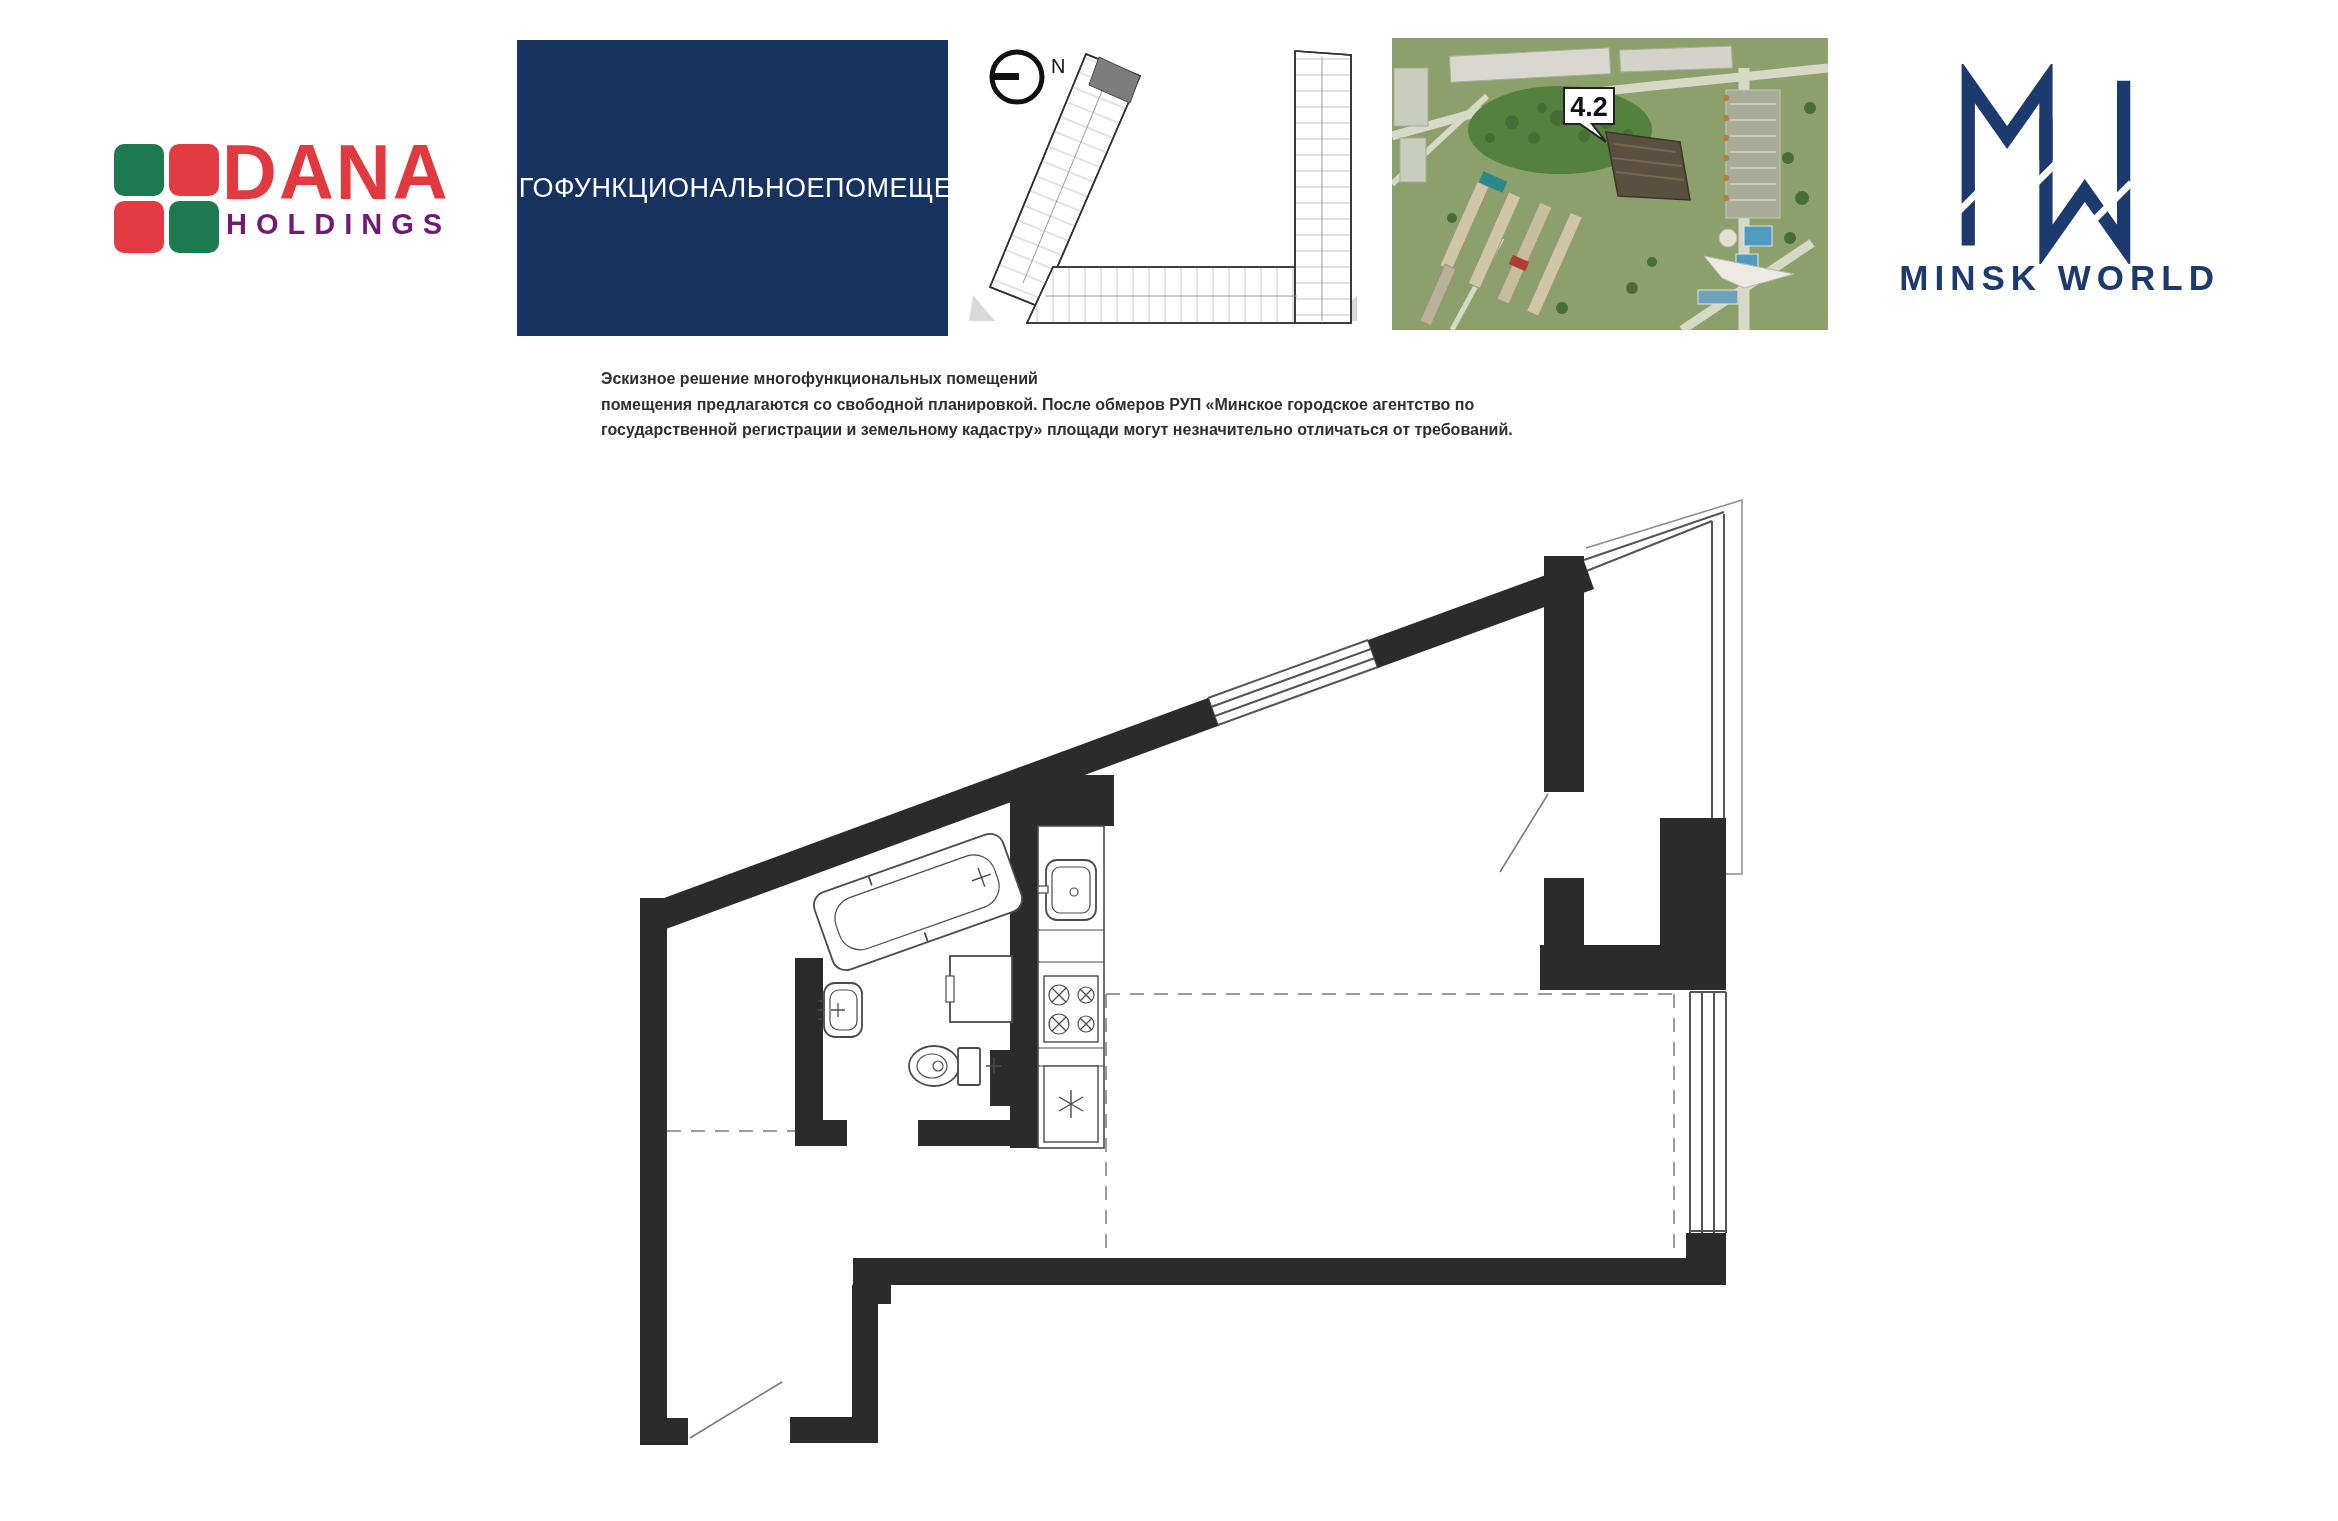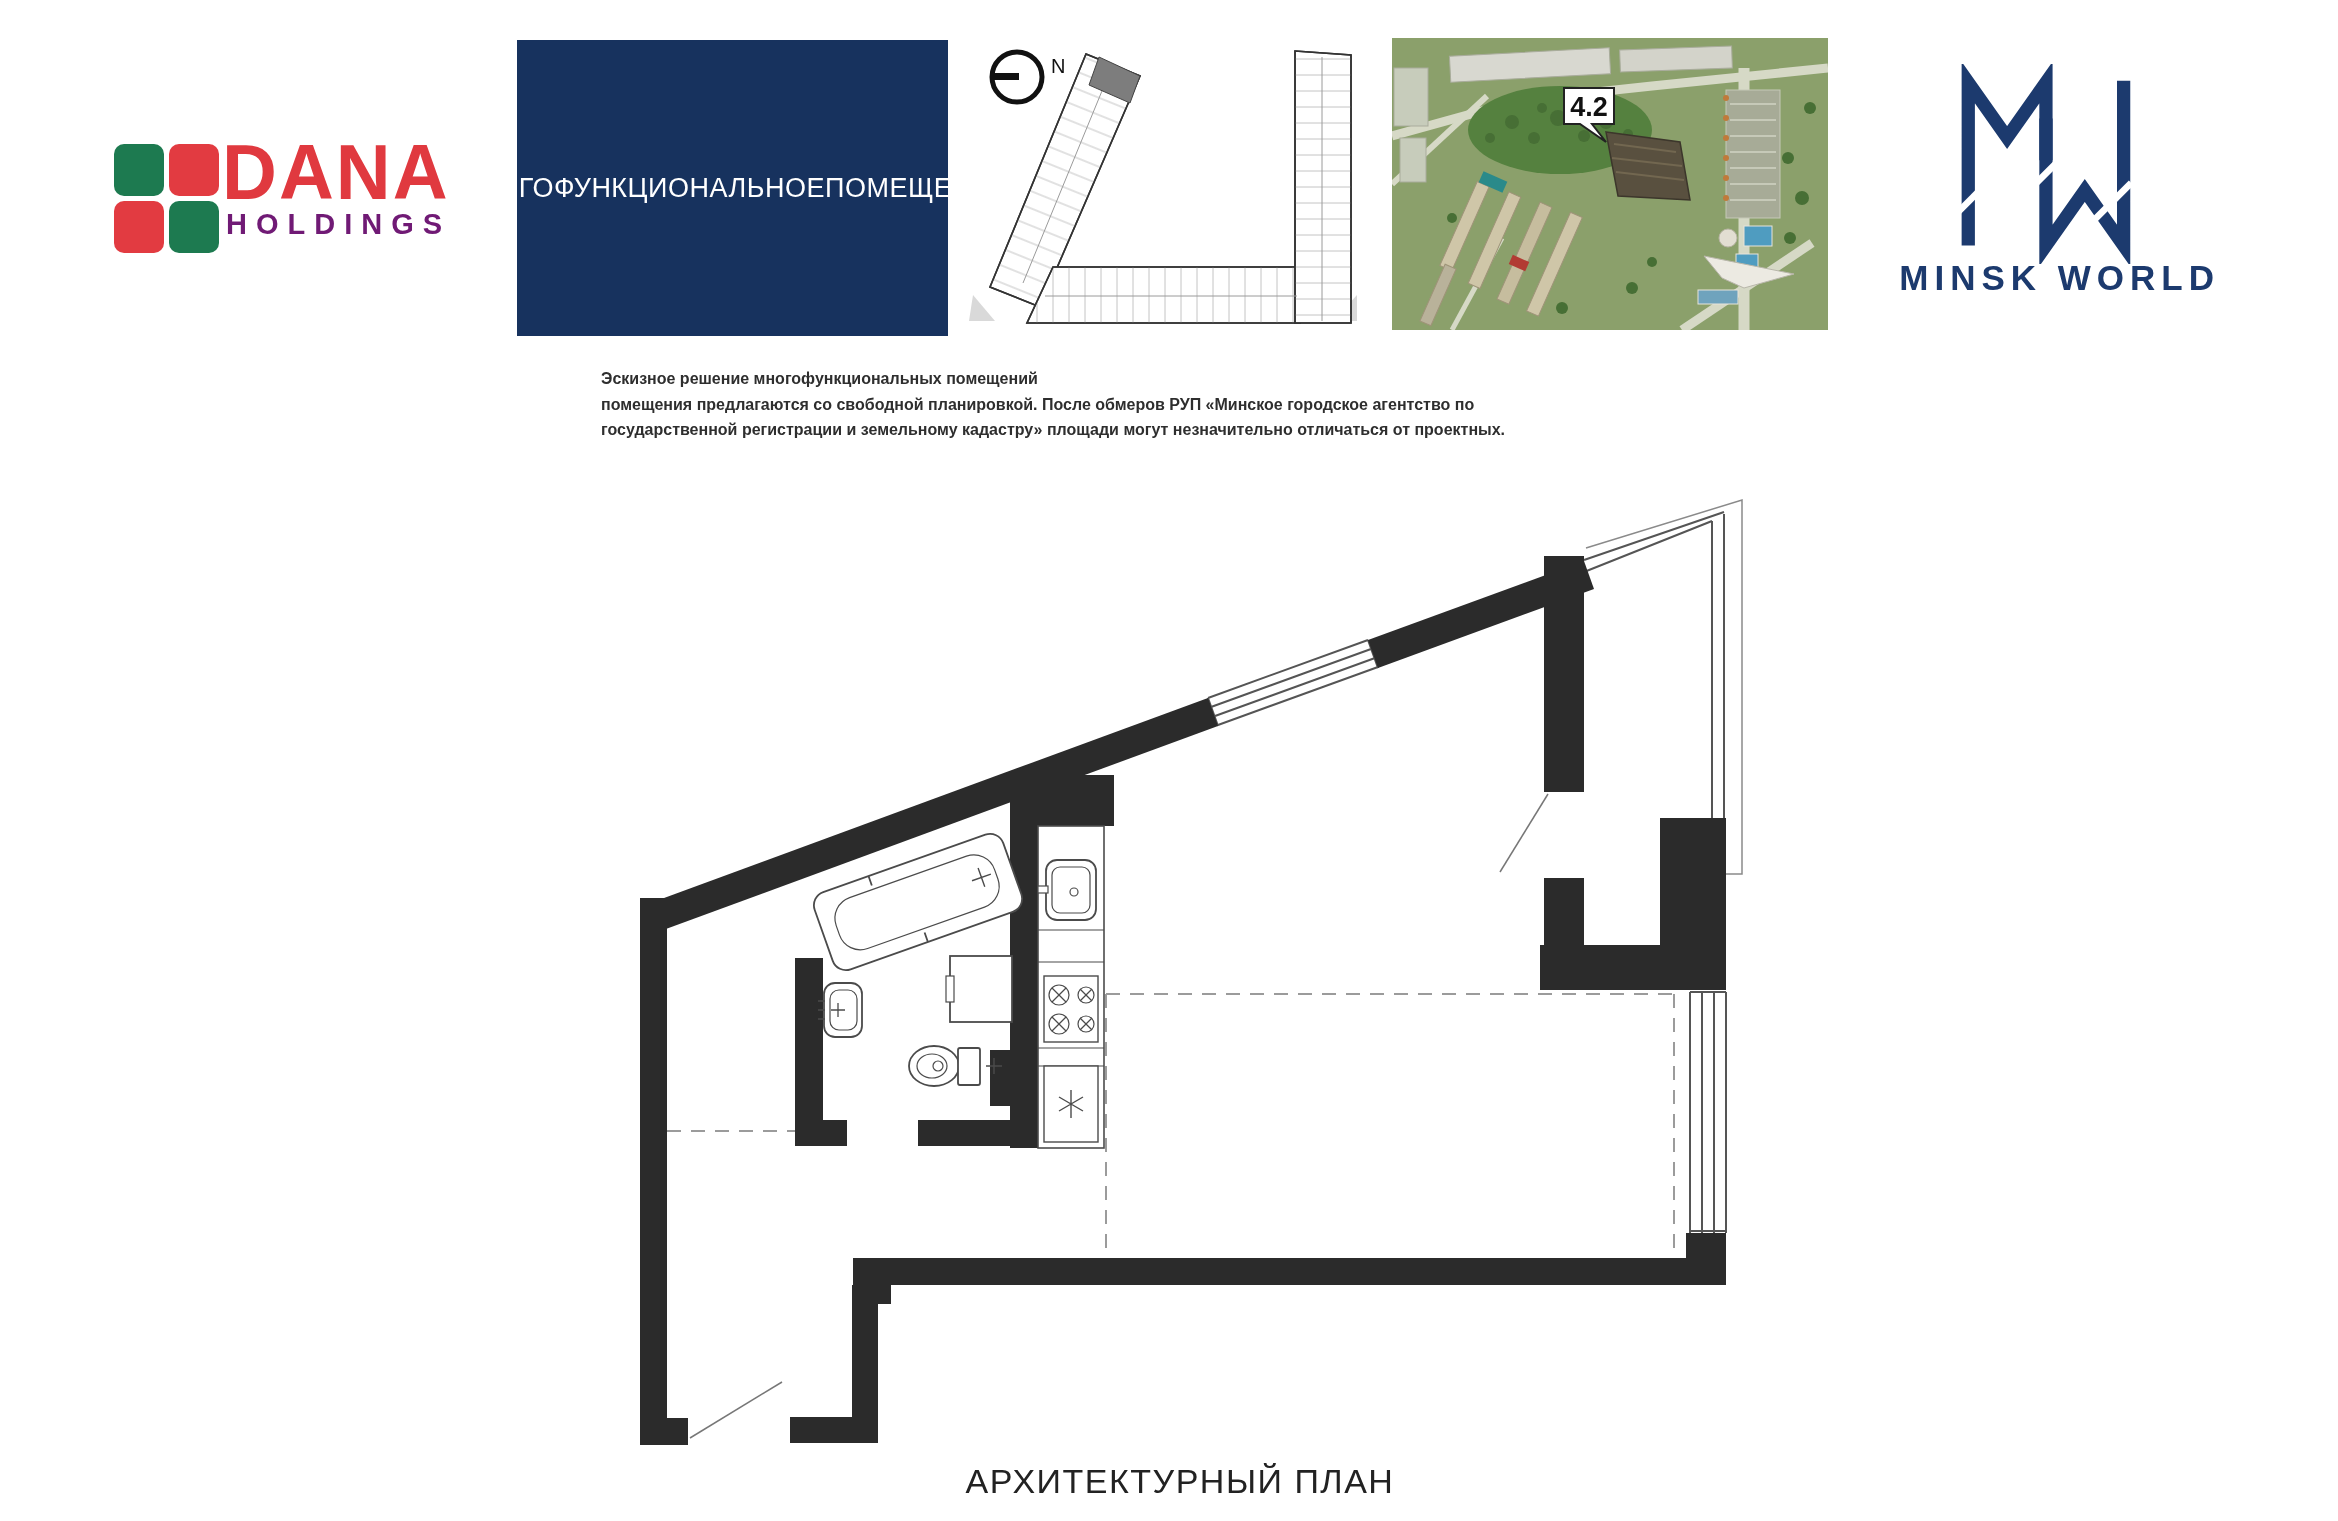--- a/index.html
+++ b/index.html
@@ -183,21 +183,21 @@
         <line x1="86" y1="120" x2="146" y2="60"></line>
         <line x1="126" y1="180" x2="186" y2="120"></line>
       </g>
     </svg>
     <div class="mw-word" style="left:0;top:208px;position:absolute;">MINSK WORLD</div>
   </div>
 
   <div class="disclaimer">
     <span>Эскизное решение многофункциональных помещений</span>
     <span>помещения предлагаются со свободной планировкой. После обмеров РУП «Минское городское агентство по</span>
-    <span>государственной регистрации и земельному кадастру» площади могут незначительно отличаться от проектных.</span>
+    <span>государственной регистрации и земельному кадастру» площади могут незначительно отличаться от требований.</span>
   </div>
 
   <svg class="abs" style="left:620px;top:350px;" width="1160" height="1160" viewBox="620 350 1160 1160">
 
     <g stroke="#8a8a8a" stroke-width="1.5" fill="none">
       <path d="M1586,548 L1742,500 L1742,874 L1726,874"></path>
     </g>
     <g stroke="#555" stroke-width="2" fill="none">
       <path d="M1584,560 L1724,512 M1584,572 L1712,521"></path>
       <path d="M1712,521 L1712,818 M1724,514 L1724,818"></path>
@@ -302,15 +302,14 @@
           <line x1="1080" y1="1030" x2="1092" y2="1018"></line>
       </g>
     </g>
 
     <g stroke="#4b4b4b" fill="none">
       <rect x="1044" y="1066" width="54" height="76" stroke-width="1.4" fill="#fff"></rect>
       <path d="M1071,1090 L1071,1118 M1059,1097 L1083,1111 M1059,1111 L1083,1097" stroke-width="1.4"></path>
     </g>
   </svg>
 
-  <div class="plan-title">АРХИТЕКТУРНЫЙ ПЛАН</div>
 
 </div>
 
 </body></html>

